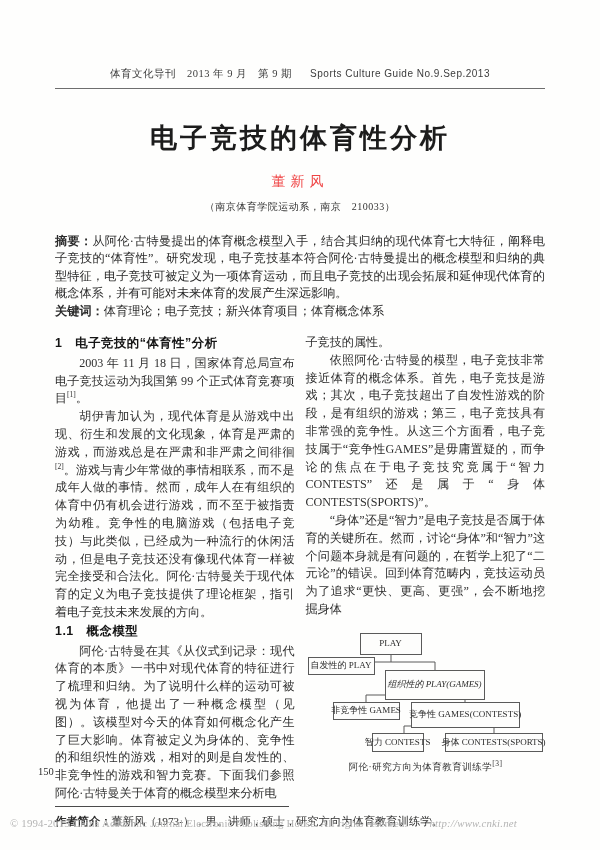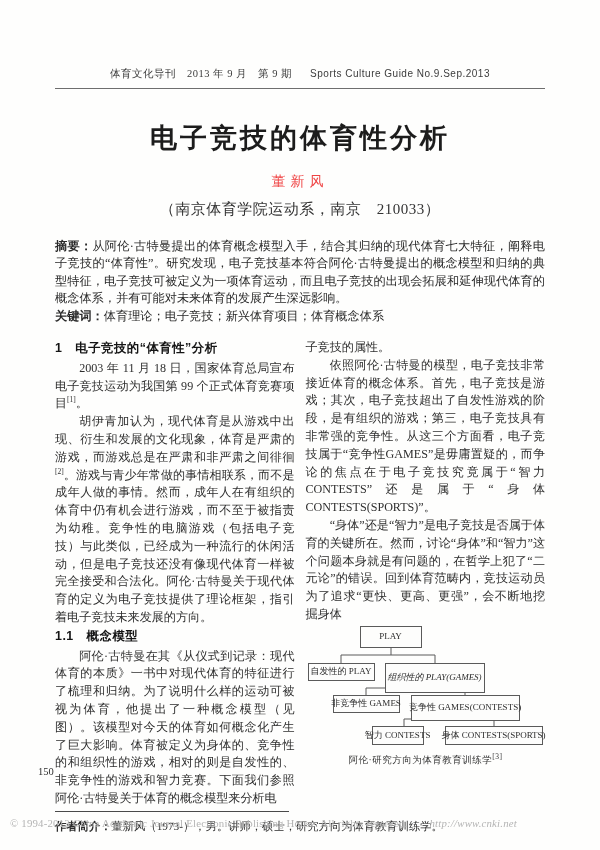--- a/index.html
+++ b/index.html
@@ -10,46 +10,46 @@
   
   .runhead{margin:0 55px;padding-top:67px;padding-bottom:7px;
            border-bottom:1.5px solid #6e6e6e;text-align:center;
            font-size:10.5px;color:#3c3c3c;letter-spacing:.5px;}
   .runhead .en{margin-left:18px;font-family:"Liberation Sans",sans-serif;font-size:10px;}
 
   
   .title{margin:31px 0 0;text-align:center;font-size:27px;font-weight:bold;
          letter-spacing:3px;color:#1c1c1c;font-family:"Liberation Sans",sans-serif;}
   .author{margin:17px 0 0;text-align:center;font-size:14px;letter-spacing:5px;color:#ef4444;}
-  .affil{margin:9px 0 0;text-align:center;font-size:15px;color:#333;letter-spacing:.5px;}
+  .affil{margin:9px 0 0;text-align:center;font-size:10px;color:#333;letter-spacing:.5px;}
 
   
   .abstract{margin:19px 55px 0;font-size:12.2px;line-height:17.4px;
             text-align:justify;color:#2a2a2a;}
   .abstract .lbl{font-weight:bold;font-family:"Liberation Sans",sans-serif;}
   .keywords{margin:0 55px;font-size:12.2px;line-height:17.4px;color:#2a2a2a;}
   .keywords .lbl{font-weight:bold;font-family:"Liberation Sans",sans-serif;}
 
   
   .columns{margin:14px 55px 0;display:flex;gap:11px;}
   .col{flex:1;min-width:0;font-size:12.1px;line-height:17.8px;text-align:justify;}
   .col p{margin:0;text-indent:2em;}
   .col p.noindent{text-indent:0;}
   .col h2{margin:1px 0 2px;font-size:12.4px;font-weight:bold;color:#151515;
           font-family:"Liberation Sans",sans-serif;letter-spacing:.5px;}
   sup.ref{font-size:7.5px;vertical-align:super;line-height:0;}
 
   
-  .diagram{position:relative;width:240px;height:150px;margin-top:0;}
+  .diagram{position:relative;width:240px;height:150px;margin-top:12px;}
   .dnode{position:absolute;box-sizing:border-box;border:1px solid #5a5a5a;
          background:#fdfdfc;font-size:9px;color:#2c2c2c;text-align:center;
          display:flex;align-items:center;justify-content:center;
          white-space:nowrap;line-height:1;padding:1px 2px;}
   .n-play{left:54px;top:2px;width:62px;height:22px;}
-  .n-spon{left:2px;top:39px;width:67px;height:18px;}
+  .n-spon{left:2px;top:26px;width:67px;height:18px;}
   .n-org{left:79px;top:39px;width:100px;height:30px;font-style:italic;}
   .n-noncomp{left:27px;top:71px;width:67px;height:18px;}
   .n-comp{left:105px;top:71px;width:109px;height:26px;text-align:center;}
   .n-intel{left:66px;top:102px;width:52px;height:19px;}
   .n-phys{left:139px;top:102px;width:98px;height:19px;}
   .dlines{position:absolute;left:0;top:0;}
   .dcaption{position:absolute;left:0;top:128px;width:100%;text-align:center;
             font-size:9.5px;color:#333;letter-spacing:.5px;}
 
   

